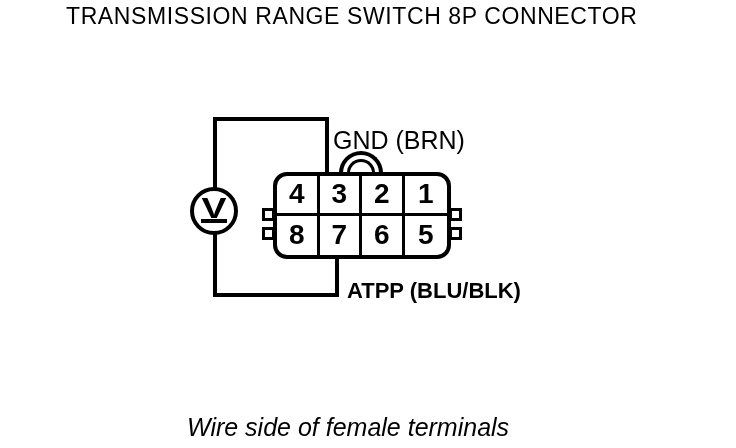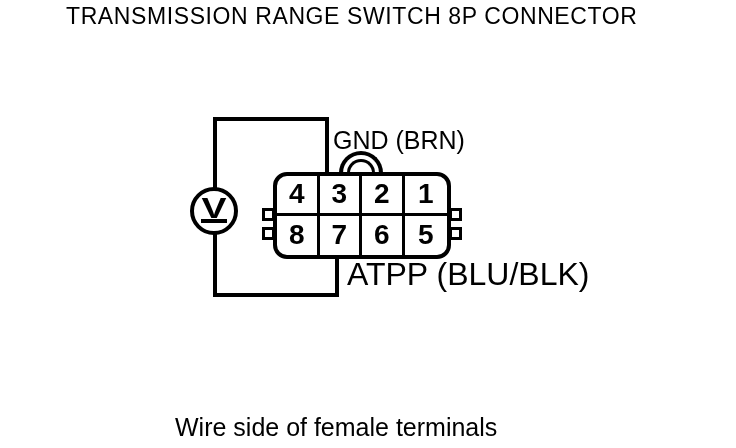--- a/index.html
+++ b/index.html
@@ -4,22 +4,22 @@
 <style>
   html,body{margin:0;padding:0;background:#ffffff;}
   #stage{
     position:relative;width:736px;height:448px;background:#ffffff;overflow:hidden;
     font-family:"Liberation Sans","DejaVu Sans",sans-serif;color:#000;
   }
   .abs{position:absolute;}
   .txt{white-space:nowrap;line-height:1;color:#000;}
   #title{left:66px;top:5px;font-size:23px;letter-spacing:0.6px;font-weight:400;}
   #gnd-label{left:333px;top:128px;font-size:25px;}
-  #atpp-label{left:347px;top:258px;font-size:32px;}
-  #caption{left:175px;top:415px;font-size:25px;}
+  #atpp-label{left:347px;top:280px;font-size:22px;font-weight:bold;}
+  #caption{left:187px;top:415px;font-size:25px;font-style:italic;}
 
   .wire{position:absolute;background:#000;z-index:1;}
 
   
   #voltmeter{
     left:190px;top:187px;width:48px;height:48px;box-sizing:border-box;
     border:4px solid #000;border-radius:50%;background:#fff;z-index:2;
     display:flex;align-items:center;justify-content:center;
   }
   #voltmeter .vsym{

